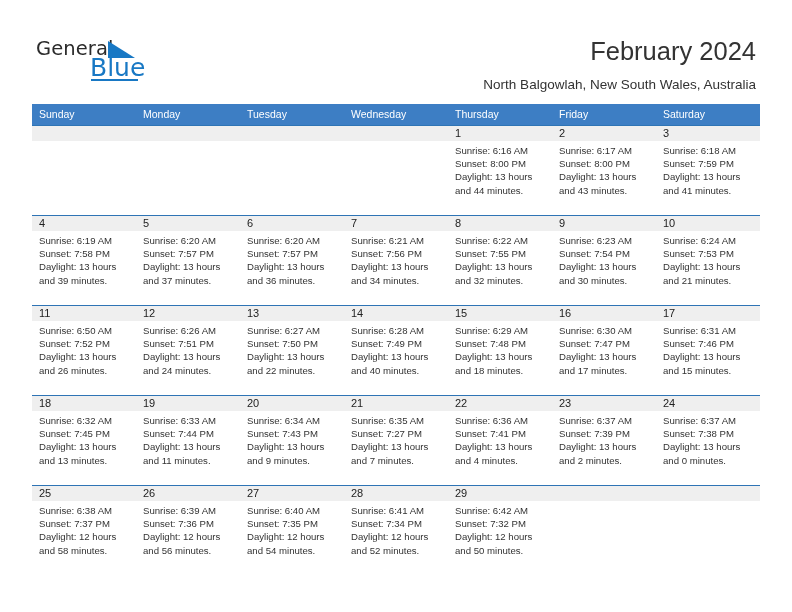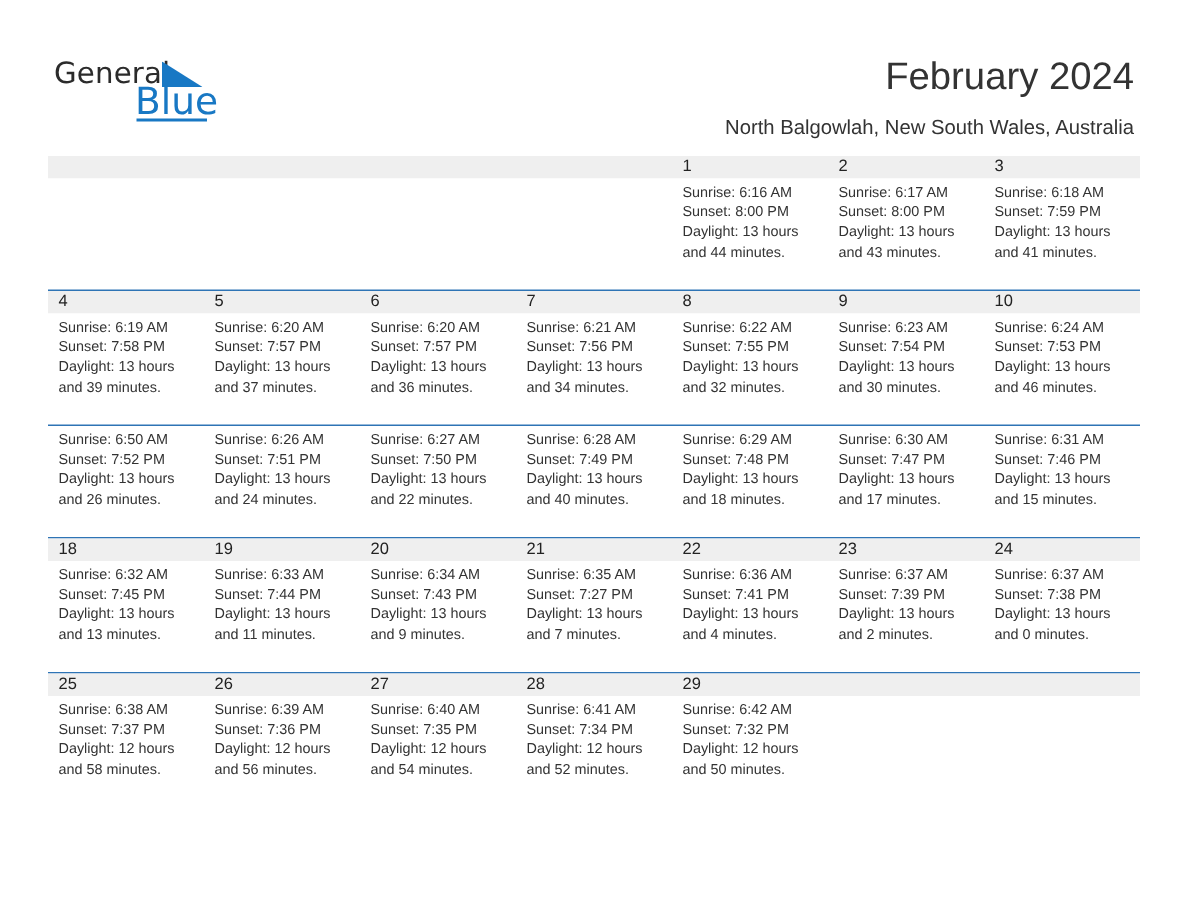--- a/index.html
+++ b/index.html
@@ -178,20 +178,29 @@
       <span class="logo-blue">Blue</span>
       <span class="logo-underline"></span>
     </div>
 
     <div class="title">February 2024</div>
     <div class="subtitle">North Balgowlah, New South Wales, Australia</div>
   </div>
 
   <div class="calendar">
 
+    <div class="dow-row">
+      <div class="dow">Sunday</div>
+      <div class="dow">Monday</div>
+      <div class="dow">Tuesday</div>
+      <div class="dow">Wednesday</div>
+      <div class="dow">Thursday</div>
+      <div class="dow">Friday</div>
+      <div class="dow">Saturday</div>
+    </div>
 
     <div class="week">
       <div class="week-numbers">
         <div class="num-cell"></div>
         <div class="num-cell"></div>
         <div class="num-cell"></div>
         <div class="num-cell"></div>
         <div class="num-cell">1</div>
         <div class="num-cell">2</div>
         <div class="num-cell">3</div>
@@ -286,26 +295,35 @@
         <div class="info-cell">
           <div class="info-line">Sunrise: 6:23 AM</div>
           <div class="info-line">Sunset: 7:54 PM</div>
           <div class="info-line">Daylight: 13 hours</div>
           <div class="info-line">and 30 minutes.</div>
         </div>
         <div class="info-cell">
           <div class="info-line">Sunrise: 6:24 AM</div>
           <div class="info-line">Sunset: 7:53 PM</div>
           <div class="info-line">Daylight: 13 hours</div>
-          <div class="info-line">and 46 minutes.</div>
+          <div class="info-line">and 21 minutes.</div>
         </div>
       </div>
     </div>
 
     <div class="week">
+      <div class="week-numbers">
+        <div class="num-cell">11</div>
+        <div class="num-cell">12</div>
+        <div class="num-cell">13</div>
+        <div class="num-cell">14</div>
+        <div class="num-cell">15</div>
+        <div class="num-cell">16</div>
+        <div class="num-cell">17</div>
+      </div>
       <div class="week-body">
         <div class="info-cell">
           <div class="info-line">Sunrise: 6:50 AM</div>
           <div class="info-line">Sunset: 7:52 PM</div>
           <div class="info-line">Daylight: 13 hours</div>
           <div class="info-line">and 26 minutes.</div>
         </div>
         <div class="info-cell">
           <div class="info-line">Sunrise: 6:26 AM</div>
           <div class="info-line">Sunset: 7:51 PM</div>

